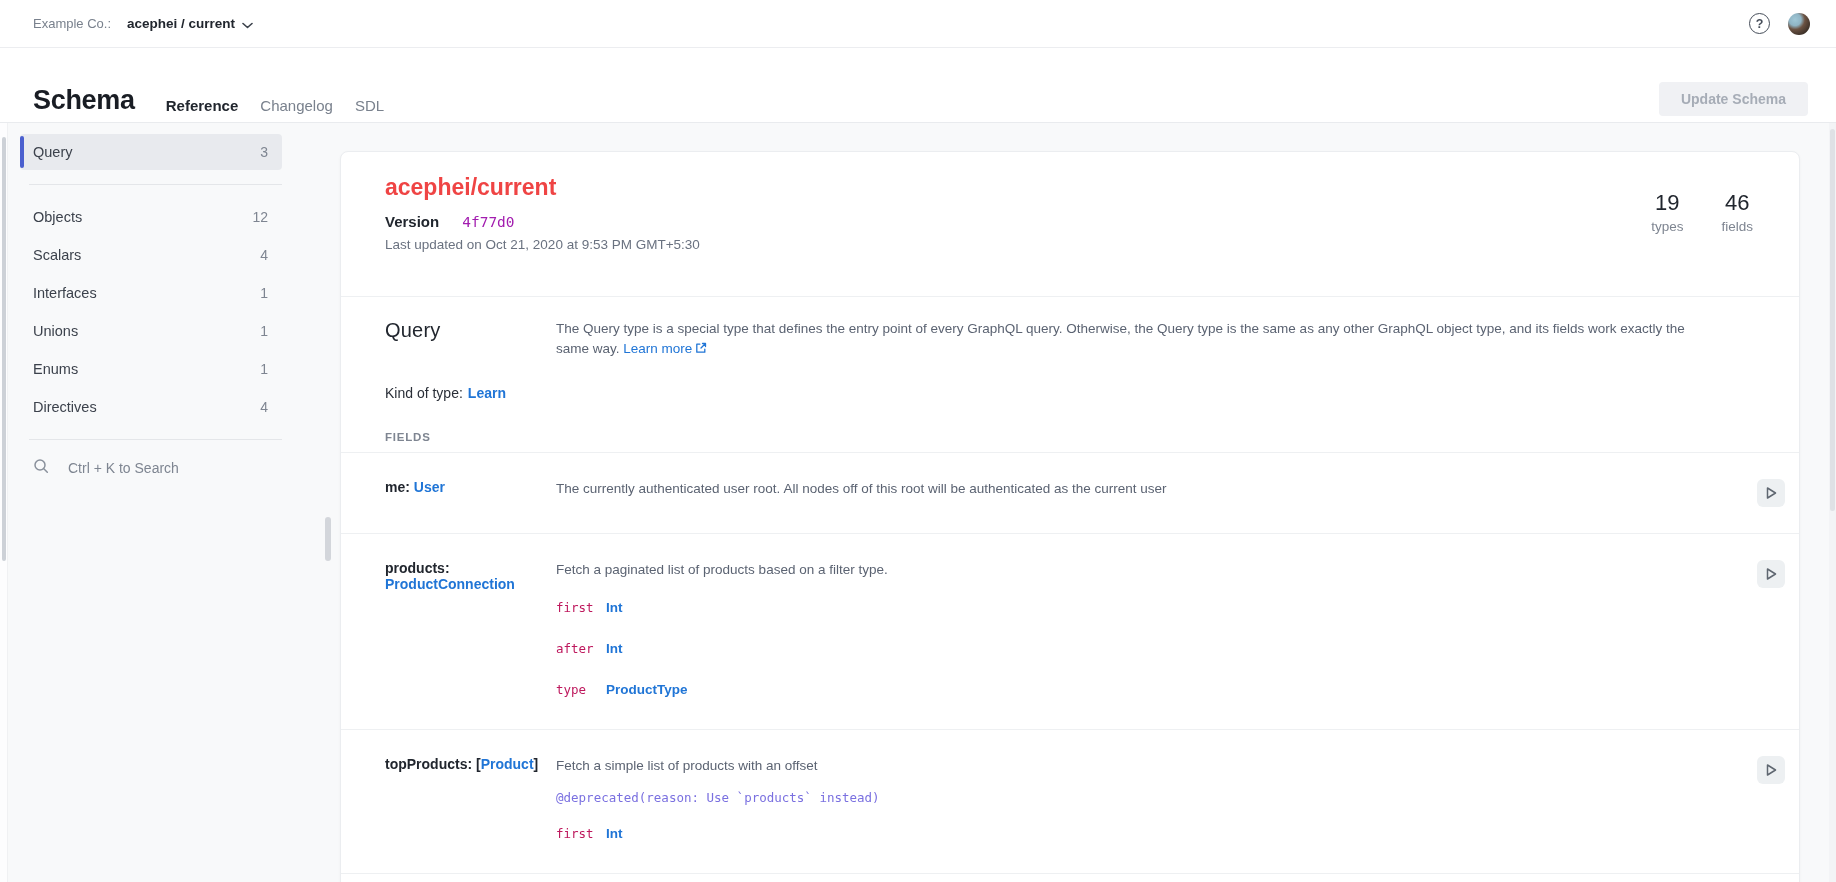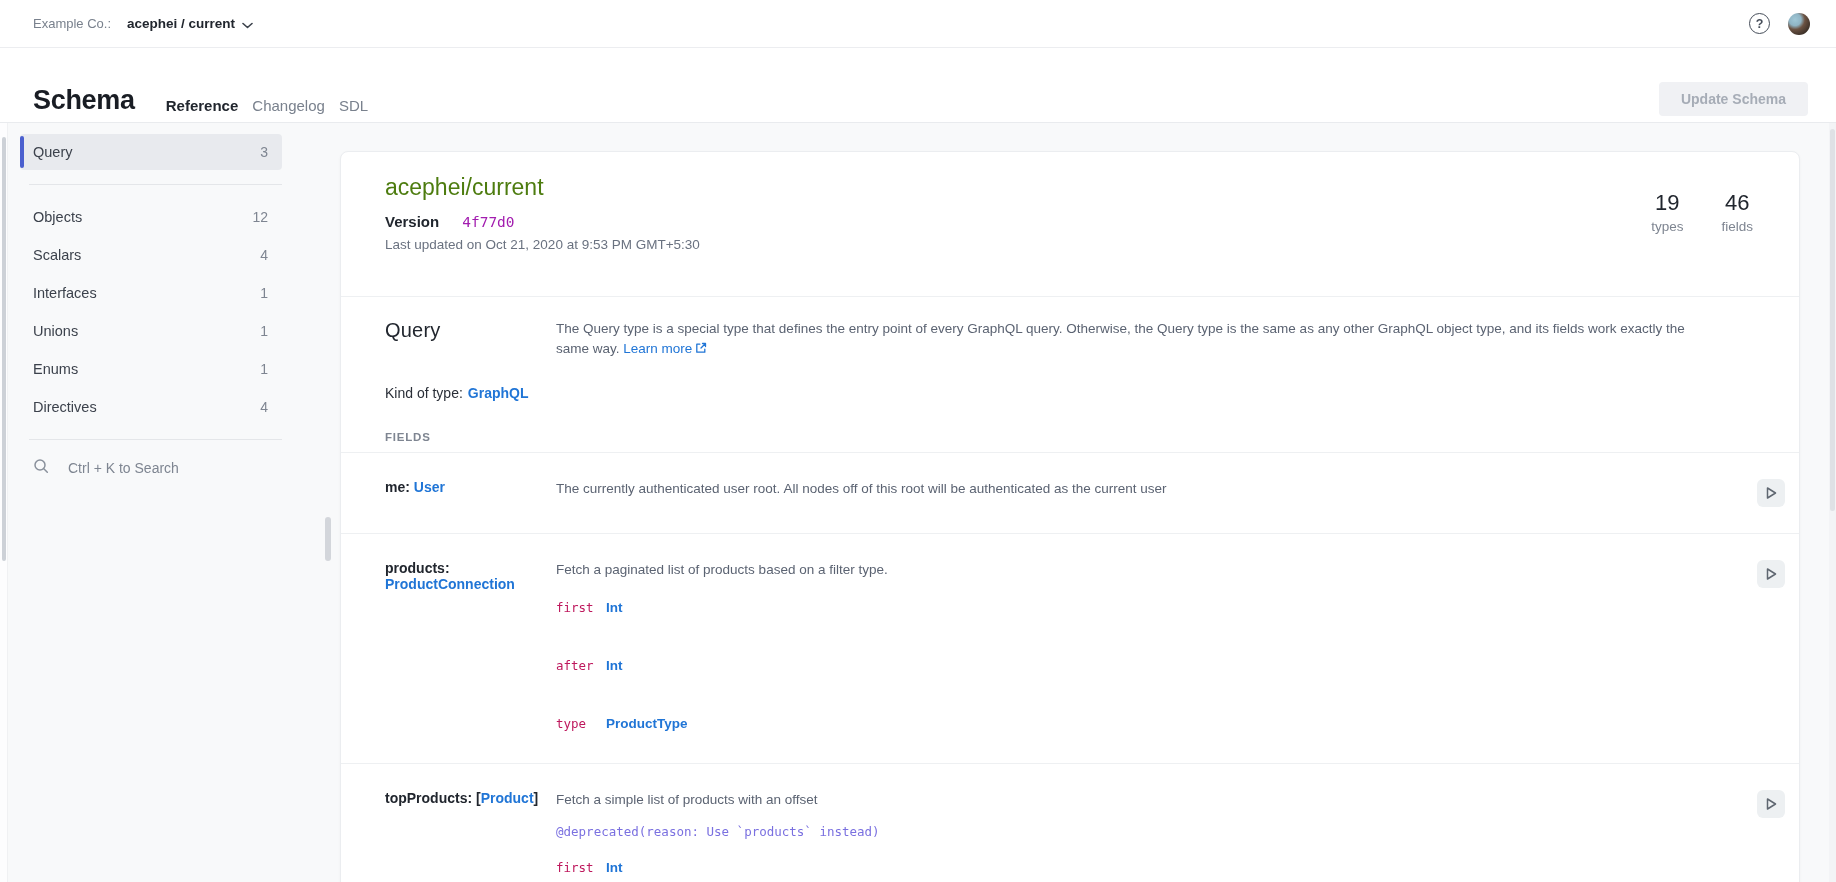--- a/index.html
+++ b/index.html
@@ -41,21 +41,21 @@
 
   
   .page-header {
     height: 75px;
     display: flex; align-items: flex-end;
     padding: 0 28px 6px 33px;
     background: #fff;
     border-bottom: 1px solid #e9ebee;
   }
   .page-title { font-size: 27px; font-weight: 700; letter-spacing: -0.3px; color: #191d24; }
-  .tabs { display: flex; gap: 12px; margin-left: 30px; margin-top: 4px; }
+  .tabs { display: flex; gap: 20px; margin-left: 30px; margin-top: 4px; }
   .tab {
     position: relative; font-size: 15px; color: #79818d;
     cursor: pointer; padding: 2px 1px;
   }
   .tab.active { color: #21262e; font-weight: 700; }
   .tab.active::after {
     content: ""; position: absolute; left: 0; right: 0; bottom: -15px;
     height: 4.5px; border-radius: 3px; background: #4a5fce;
   }
   .update-btn {
@@ -116,21 +116,21 @@
   
   .card {
     position: absolute; left: 340px; top: 28px; width: 1460px; height: 900px;
     background: #fff;
     border: 1px solid #ebedf0;
     border-radius: 8px;
     box-shadow: 0 1px 3px rgba(20,25,35,0.04);
     overflow: hidden;
   }
   .card-head { position: relative; padding: 20px 44px 0 44px; }
-  .graph-title { font-size: 23px; font-weight: 400; color: #4d7c0f; line-height: 30px; }
+  .graph-title { font-size: 23px; font-weight: 700; color: #ef4444; line-height: 30px; }
   .version-row { margin-top: 11px; font-size: 15px; }
   .version-label { font-weight: 700; color: #21262e; }
   .version-value { font-family: "DejaVu Sans Mono", monospace; font-size: 14.5px; color: #a21caf; margin-left: 23px; }
   .updated-row { margin-top: 7px; font-size: 13.5px; color: #6a7280; }
   .stats { position: absolute; right: 46px; top: 38px; display: flex; gap: 38px; }
   .stat { text-align: center; }
   .stat .num { font-size: 22px; color: #21262e; }
   .stat .lbl { font-size: 13.5px; color: #7e8591; margin-top: 3px; }
   .hr { height: 1px; background: #eef0f2; }
   .hr-head { margin-top: 44px; }
@@ -158,21 +158,21 @@
   .field-sig { font-size: 14px; font-weight: 700; color: #21262e; }
   .field-sig .link { font-weight: 700; }
   .field-main { padding-right: 30px; }
   .field-desc { font-size: 13.5px; line-height: 19px; color: #5b6372; }
   .deprecated {
     margin-top: 15px;
     font-family: "DejaVu Sans Mono", monospace;
     font-size: 12.5px; color: #7a70e0;
   }
   .args { margin-top: 14px; }
-  .arg-row { display: flex; align-items: baseline; margin-top: 30px; }
+  .arg-row { display: flex; align-items: baseline; margin-top: 13px; }
   .arg-row:first-child { margin-top: 0; }
   .args .arg-row { height: 28px; align-items: center; }
   .arg-name {
     font-family: "DejaVu Sans Mono", monospace;
     font-size: 12.5px; color: #be185d;
     width: 50px; flex: 0 0 50px;
   }
   .arg-type { font-size: 13.5px; font-weight: 700; }
   .run-btn {
     width: 28px; height: 28px; border: none; border-radius: 6px;
@@ -292,21 +292,21 @@
 
     <section>
       <div class="sec-row">
         <h2 class="sec-name">Query</h2>
         <p class="sec-desc"><span>The Query type is a special type that defines the entry point of every GraphQL query. Otherwise, the Query type is the same as any other GraphQL object type, and its fields work exactly the same way. </span><a class="link"><span>Learn more</span><span class="ext-icon"><svg width="12" height="12" viewBox="0 0 12 12">
                   <path d="M7.5 1.5 H10.5 V4.5 M10.2 1.8 L6 6 M4.8 2.2 H1.8 V10.2 H9.8 V7.2" fill="none" stroke="#2075d6" stroke-width="1.3" stroke-linecap="round" stroke-linejoin="round"></path>
                 </svg></span></a></p>
       </div>
 
       <div class="kind-row">
-        <span>Kind of type:</span><a class="link">GraphQL</a>
+        <span>Kind of type:</span><a class="link">Learn</a>
       </div>
 
       <div class="fields-heading">FIELDS</div>
       <div class="hr hr-fields"></div>
 
       <div class="field-row">
         <div class="field-sig">
           <span>me: </span><a class="link">User</a><span></span>
         </div>
         <div class="field-main">

